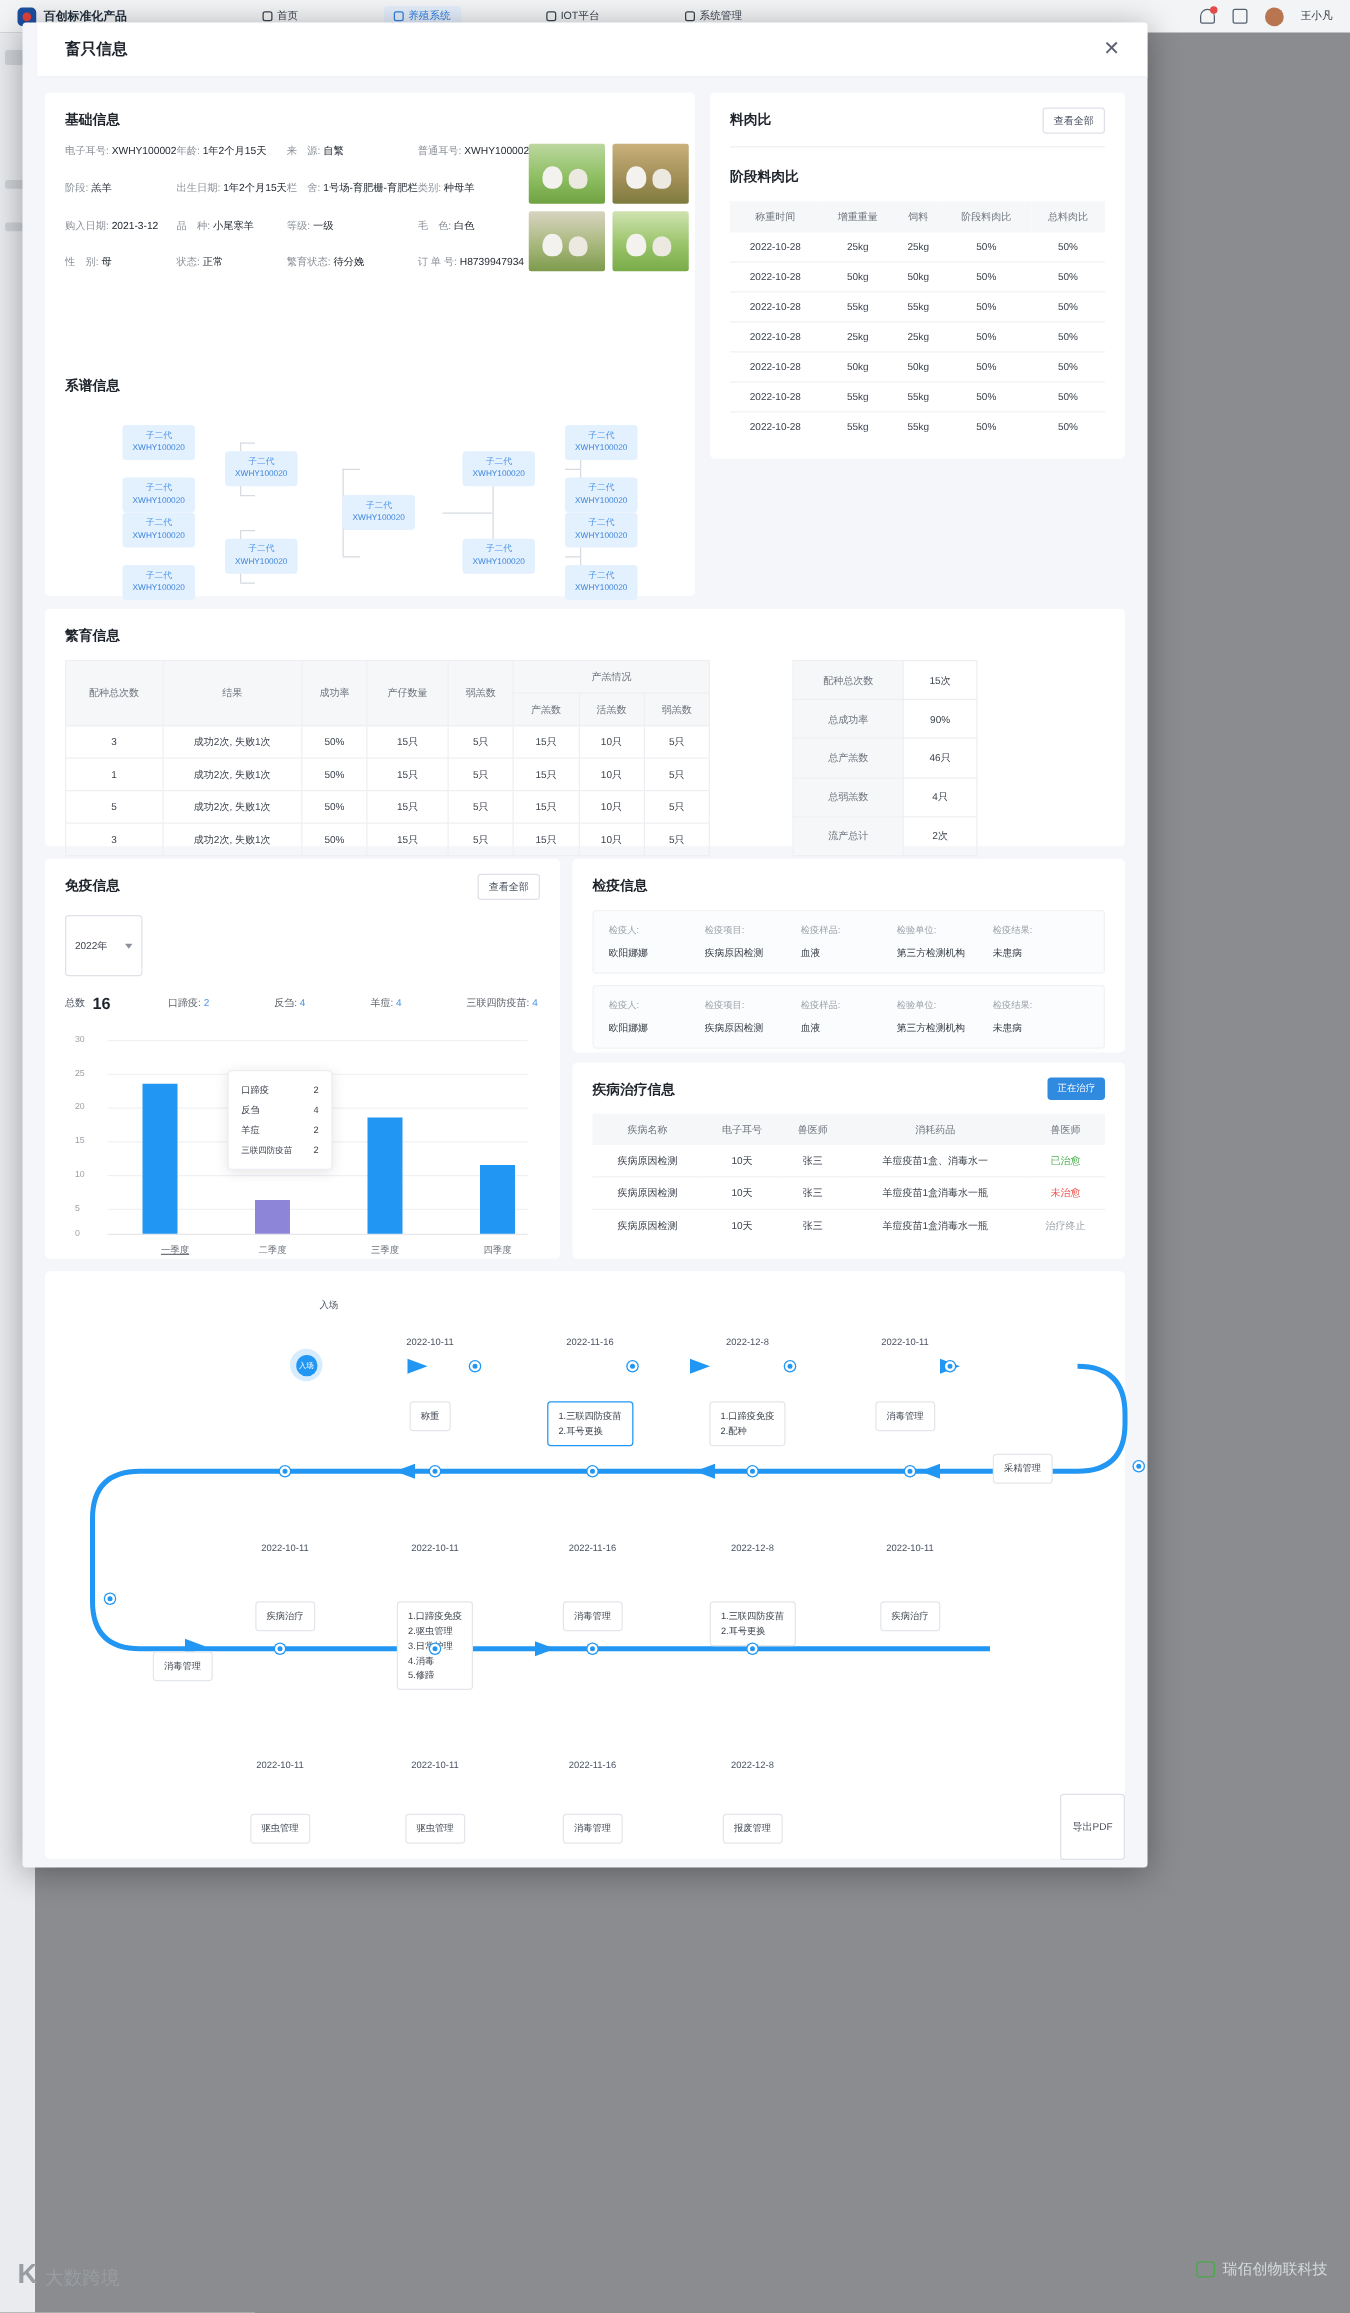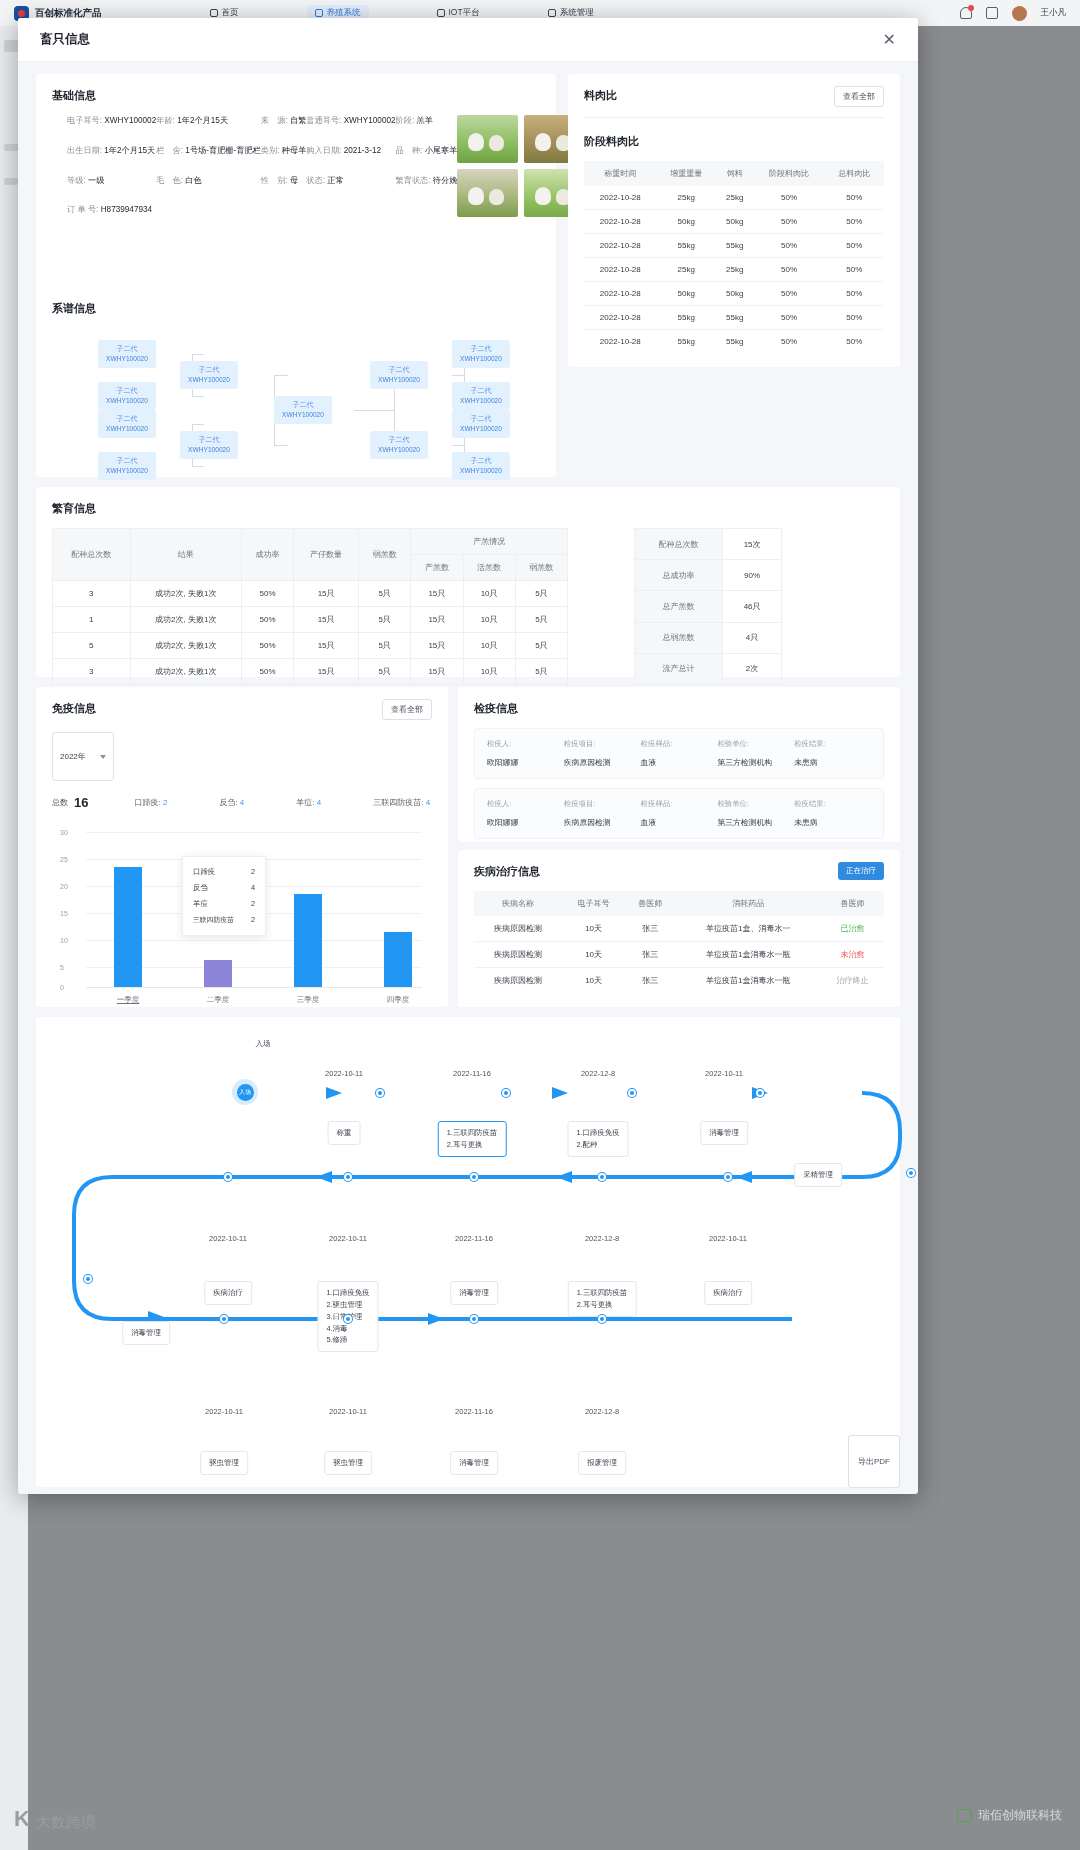--- a/index.html
+++ b/index.html
@@ -29,32 +29,32 @@
     border-radius:50%;background:#e34b4b;}
   .avatar{width:15px;height:15px;border-radius:50%;background:#b9754f;}
   .uname{font-size:8.5px;color:#2b323c;}
   .sidebar-ghost{position:absolute;left:0;top:26px;width:28px;bottom:0;background:#e9ebee;}
   .ghost-blk{position:absolute;background:#cfd3d8;border-radius:2px;}
 
   
   .modal{position:absolute;left:18px;top:18px;width:900px;height:1476px;
     background:#f4f6f9;border-radius:3px;overflow:hidden;box-shadow:0 4px 26px rgba(0,0,0,.33);}
   .modal-head{height:44px;background:#fff;display:flex;align-items:center;
-    padding:0 22px;border-bottom:1px solid #eef0f3;}
+    padding:0 22px;border-bottom:1px solid #eef0f3;margin-left:12px;}
   .modal-title{font-size:12.5px;font-weight:bold;color:#1f242c;}
   .modal-close{margin-left:auto;font-size:16px;color:#5c636e;cursor:pointer;line-height:1;}
   .modal-body{height:1432px;overflow:hidden;padding:12px 18px 0 18px;position:relative;}
 
   .card{background:#fff;border-radius:4px;padding:14px 16px;margin-bottom:12px;}
   .card-title{font-size:11px;font-weight:bold;color:#1f242c;margin-bottom:12px;}
   .row{display:flex;gap:12px;}
 
   
   .basic-wrap{display:flex;}
-  .kv-grid{flex:1;display:grid;grid-template-columns:repeat(5,1fr);row-gap:17px;margin-left:15px;}
+  .kv-grid{flex:1;display:grid;grid-template-columns:repeat(4,1fr);row-gap:17px;}
   .kv{font-size:8.2px;color:#8b9199;white-space:nowrap;}
   .kv b{color:#242a33;font-weight:normal;}
   .photos{width:128px;display:grid;grid-template-columns:1fr 1fr;grid-template-rows:1fr 1fr;gap:6px;align-content:start;}
   .ph{width:61px;height:48px;border-radius:2px;position:relative;overflow:hidden;}
   .ph.g1{background:linear-gradient(#bcd7a0 0%,#8fbf63 55%,#6fa243 100%);}
   .ph.g2{background:linear-gradient(#c9b07c 0%,#9f8d55 60%,#7e7b3f 100%);}
   .ph.g3{background:linear-gradient(#d8d4c0 0%,#a9b87e 55%,#7d9b4c 100%);}
   .ph.g4{background:linear-gradient(#cfe2b0 0%,#9ac46a 55%,#79ab48 100%);}
   .ph:before{content:"";position:absolute;left:18%;top:38%;width:26%;height:36%;
     background:#f3f2ee;border-radius:50% 50% 42% 42%;}
@@ -510,21 +510,21 @@
         <div class="ylab" style="top:89px;">15</div>
         <div class="ylab" style="top:116px;">10</div>
         <div class="ylab" style="top:143px;">5</div>
         <div class="ylab" style="top:163px;">0</div>
 
         <div class="bar" style="left:62px;height:120px;"></div>
         <div class="bar sel" style="left:152px;height:27px;"></div>
         <div class="bar" style="left:242px;height:93px;"></div>
         <div class="bar" style="left:332px;height:55px;"></div>
 
-        <div class="xlab" style="left:76px;text-decoration:underline;">一季度</div>
+        <div class="xlab" style="left:88px;text-decoration:underline;">一季度</div>
         <div class="xlab" style="left:166px;">二季度</div>
         <div class="xlab" style="left:256px;">三季度</div>
         <div class="xlab" style="left:346px;">四季度</div>
 
         <div class="tip" style="left:130px;top:32px;">
           <div class="r">
               <span>口蹄疫</span>
               <span>2</span>
             </div>
           <div class="r">

